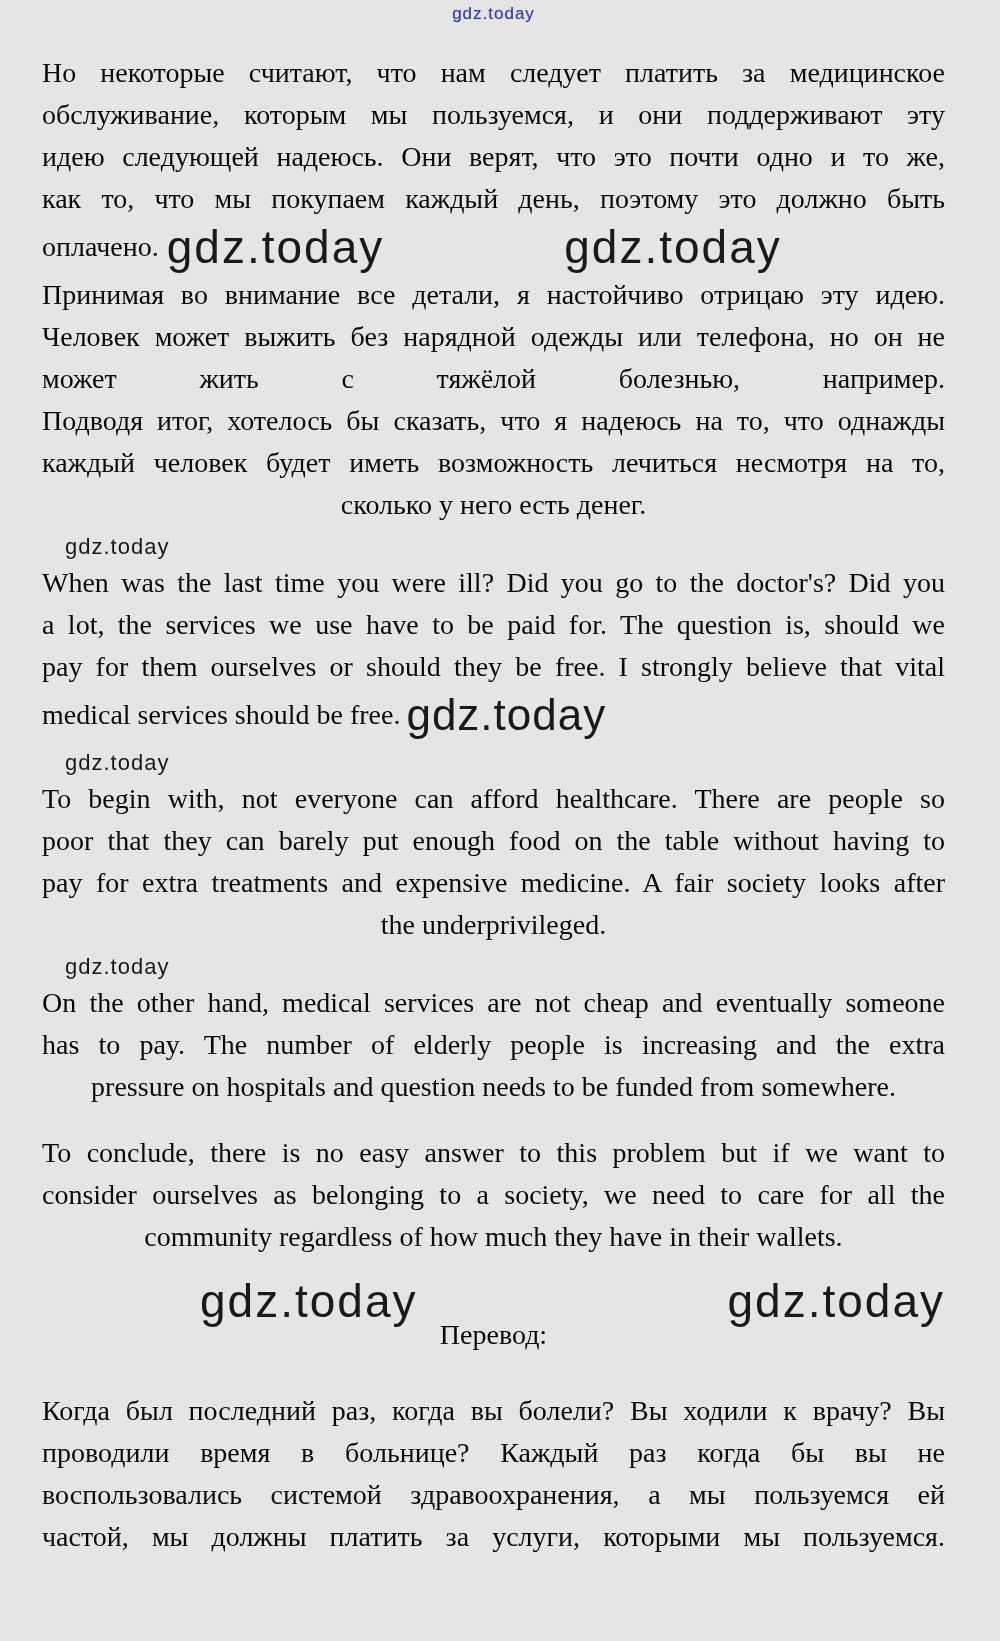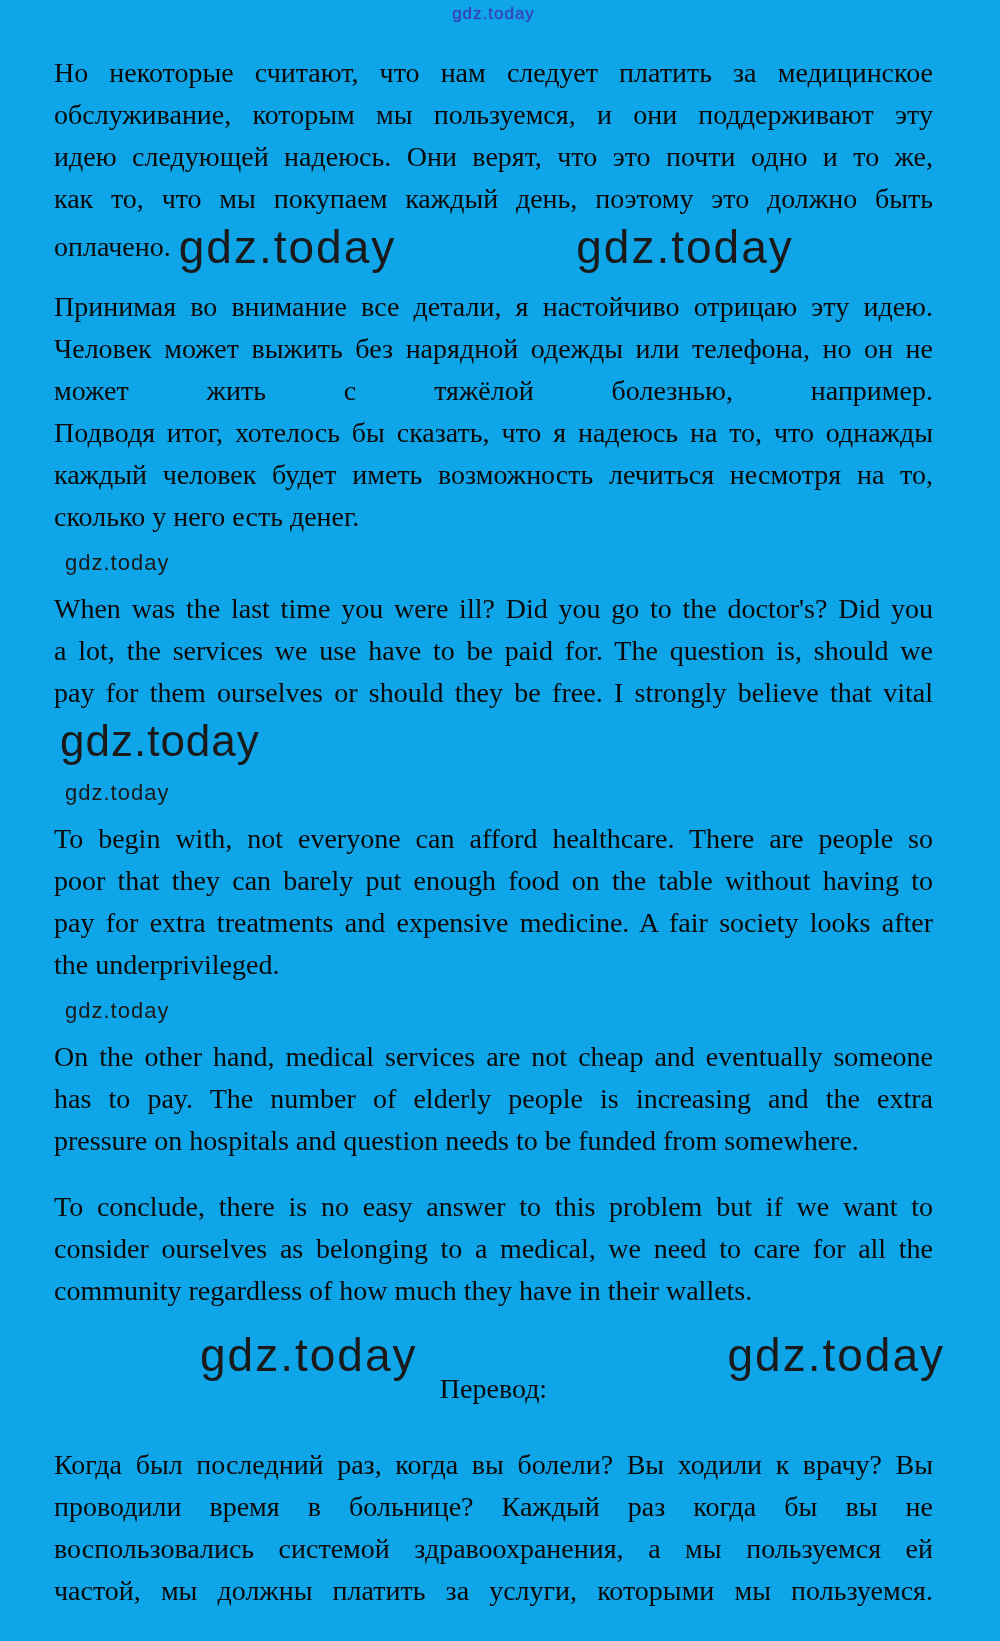--- a/index.html
+++ b/index.html
@@ -5,21 +5,21 @@
   html, body {
     margin: 0;
     padding: 0;
     background: #ffffff;
   }
   .page {
     position: relative;
     width: 1000px;
     height: 1641px;
     margin: 0 auto;
-    background: #0ea5e9;
+    background: #e5e5e5;
     color: #0a0a0a;
     font-family: "Liberation Serif", "DejaVu Serif", serif;
     box-sizing: border-box;
     padding: 4px 55px 0 42px;
     overflow: hidden;
   }
   
   .wm {
     font-family: "Liberation Sans", "DejaVu Sans", sans-serif;
     font-weight: 300;
@@ -45,42 +45,42 @@
     overflow: hidden;
     text-align: justify;
     text-align-last: justify;
     word-spacing: 1px;
   }
   .lastline {
     font-size: 28px;
     line-height: 42px;
     height: 42px;
     overflow: hidden;
-    text-align: left;
+    text-align: center;
   }
   
   .wm-line {
     display: flex;
     align-items: flex-end;
     height: 54px;
     line-height: 54px;
     overflow: visible;
   }
   .wm-line .line-text { font-size: 28px; }
   .wm-big   { font-size: 46px; letter-spacing: 2px; }
   .wm-big.wm-after-text { margin-left: 8px; }
   .wm-big.wm-mid-gap    { margin-left: 180px; }
   .wm-en-big { font-size: 44px; letter-spacing: 1px; margin-left: 6px; }
   .wm-small {
     display: block;
     font-size: 22px;
     line-height: 26px;
     margin: 8px 0 2px 23px;
   }
-  .para { margin: 12px; }
+  .para { margin: 0; }
   .gap-before { margin-top: 24px; }
   .wm-row {
     display: flex;
     justify-content: space-between;
     align-items: flex-start;
     padding-left: 158px;
     margin-top: 16px;
     height: 52px;
   }
   .trans-heading {
@@ -119,20 +119,21 @@
     <div class="lastline">сколько у него есть денег.</div>
   </div>
 
   <span class="wm wm-small">gdz.today</span>
 
   <div class="para">
     <div class="jline">When was the last time you were ill? Did you go to the doctor's? Did you</div>
     <div class="jline">a lot, the services we use have to be paid for. The question is, should we</div>
     <div class="jline">pay for them ourselves or should they be free. I strongly believe that vital</div>
     <div class="wm-line">
+      <span class="line-text">medical services should be free.</span>
       <span class="wm wm-en-big">gdz.today</span>
     </div>
   </div>
 
   <span class="wm wm-small">gdz.today</span>
 
   <div class="para">
     <div class="jline">To begin with, not everyone can afford healthcare. There are people so</div>
     <div class="jline">poor that they can barely put enough food on the table without having to</div>
     <div class="jline">pay for extra treatments and expensive medicine. A fair society looks after</div>
@@ -142,21 +143,21 @@
   <span class="wm wm-small">gdz.today</span>
 
   <div class="para">
     <div class="jline">On the other hand, medical services are not cheap and eventually someone</div>
     <div class="jline">has to pay. The number of elderly people is increasing and the extra</div>
     <div class="lastline">pressure on hospitals and question needs to be funded from somewhere.</div>
   </div>
 
   <div class="para gap-before">
     <div class="jline">To conclude, there is no easy answer to this problem but if we want to</div>
-    <div class="jline">consider ourselves as belonging to a medical, we need to care for all the</div>
+    <div class="jline">consider ourselves as belonging to a society, we need to care for all the</div>
     <div class="lastline">community regardless of how much they have in their wallets.</div>
   </div>
 
   <div class="wm-row">
     <span class="wm wm-big">gdz.today</span>
     <span class="wm wm-big">gdz.today</span>
   </div>
 
   <div class="trans-heading">Перевод:</div>
 

